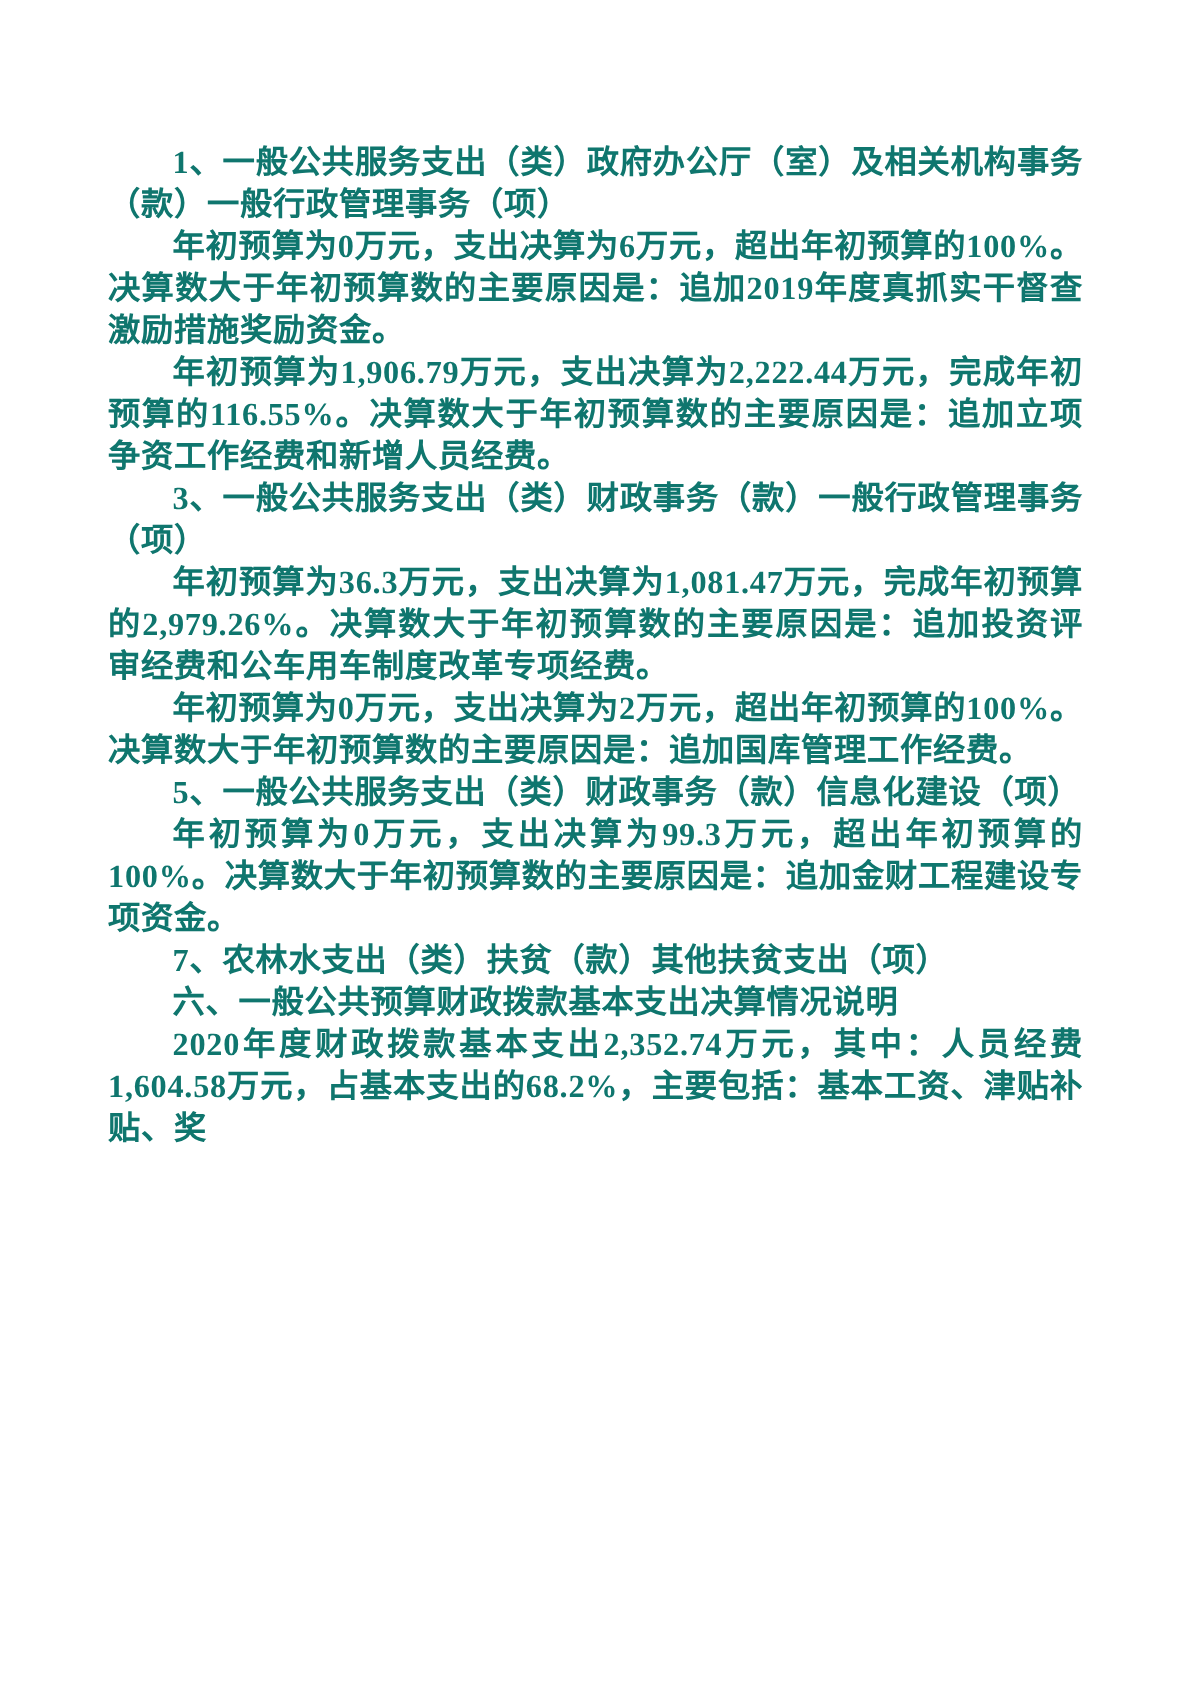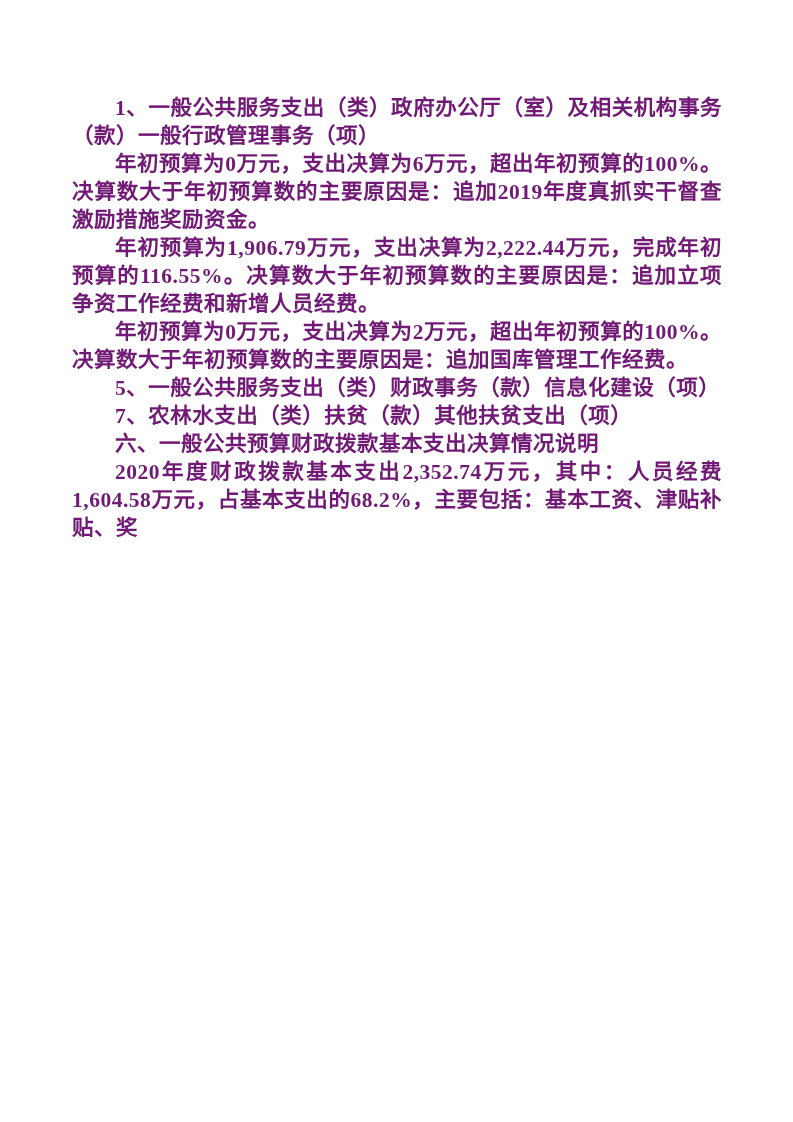--- a/index.html
+++ b/index.html
@@ -24,21 +24,21 @@
   }
   .section-heading,
   .section-body {
     margin: 0;
     padding: 0;
     font-size: 21.5px;
     line-height: 28px;
     text-align: justify;
     text-indent: 2em;
     letter-spacing: 0.5px;
-    color: #701a75;
+    color: #0f766e;
     font-family: "Liberation Serif", serif;
   }
   .section-heading {
     font-weight: bold;
   }
   .section-body {
     font-weight: bold;
   }
 </style>
 </head>
@@ -49,27 +49,32 @@
 
     <div class="section">
       <h2 class="section-heading">1、一般公共服务支出（类）政府办公厅（室）及相关机构事务（款）一般行政管理事务（项）</h2>
       <p class="section-body">年初预算为0万元，支出决算为6万元，超出年初预算的100%。决算数大于年初预算数的主要原因是：追加2019年度真抓实干督查激励措施奖励资金。</p>
     </div>
 
     <div class="section">
       <p class="section-body">年初预算为1,906.79万元，支出决算为2,222.44万元，完成年初预算的116.55%。决算数大于年初预算数的主要原因是：追加立项争资工作经费和新增人员经费。</p>
     </div>
 
+    <div class="section">
+      <h2 class="section-heading">3、一般公共服务支出（类）财政事务（款）一般行政管理事务（项）</h2>
+      <p class="section-body">年初预算为36.3万元，支出决算为1,081.47万元，完成年初预算的2,979.26%。决算数大于年初预算数的主要原因是：追加投资评审经费和公车用车制度改革专项经费。</p>
+    </div>
 
     <div class="section">
       <p class="section-body">年初预算为0万元，支出决算为2万元，超出年初预算的100%。决算数大于年初预算数的主要原因是：追加国库管理工作经费。</p>
     </div>
 
     <div class="section">
       <h2 class="section-heading">5、一般公共服务支出（类）财政事务（款）信息化建设（项）</h2>
+      <p class="section-body">年初预算为0万元，支出决算为99.3万元，超出年初预算的100%。决算数大于年初预算数的主要原因是：追加金财工程建设专项资金。</p>
     </div>
 
 
     <div class="section">
       <h2 class="section-heading">7、农林水支出（类）扶贫（款）其他扶贫支出（项）</h2>
     </div>
 
     <div class="section">
       <h2 class="section-heading">六、一般公共预算财政拨款基本支出决算情况说明</h2>
       <p class="section-body">2020年度财政拨款基本支出2,352.74万元，其中：人员经费1,604.58万元，占基本支出的68.2%，主要包括：基本工资、津贴补贴、奖</p>

